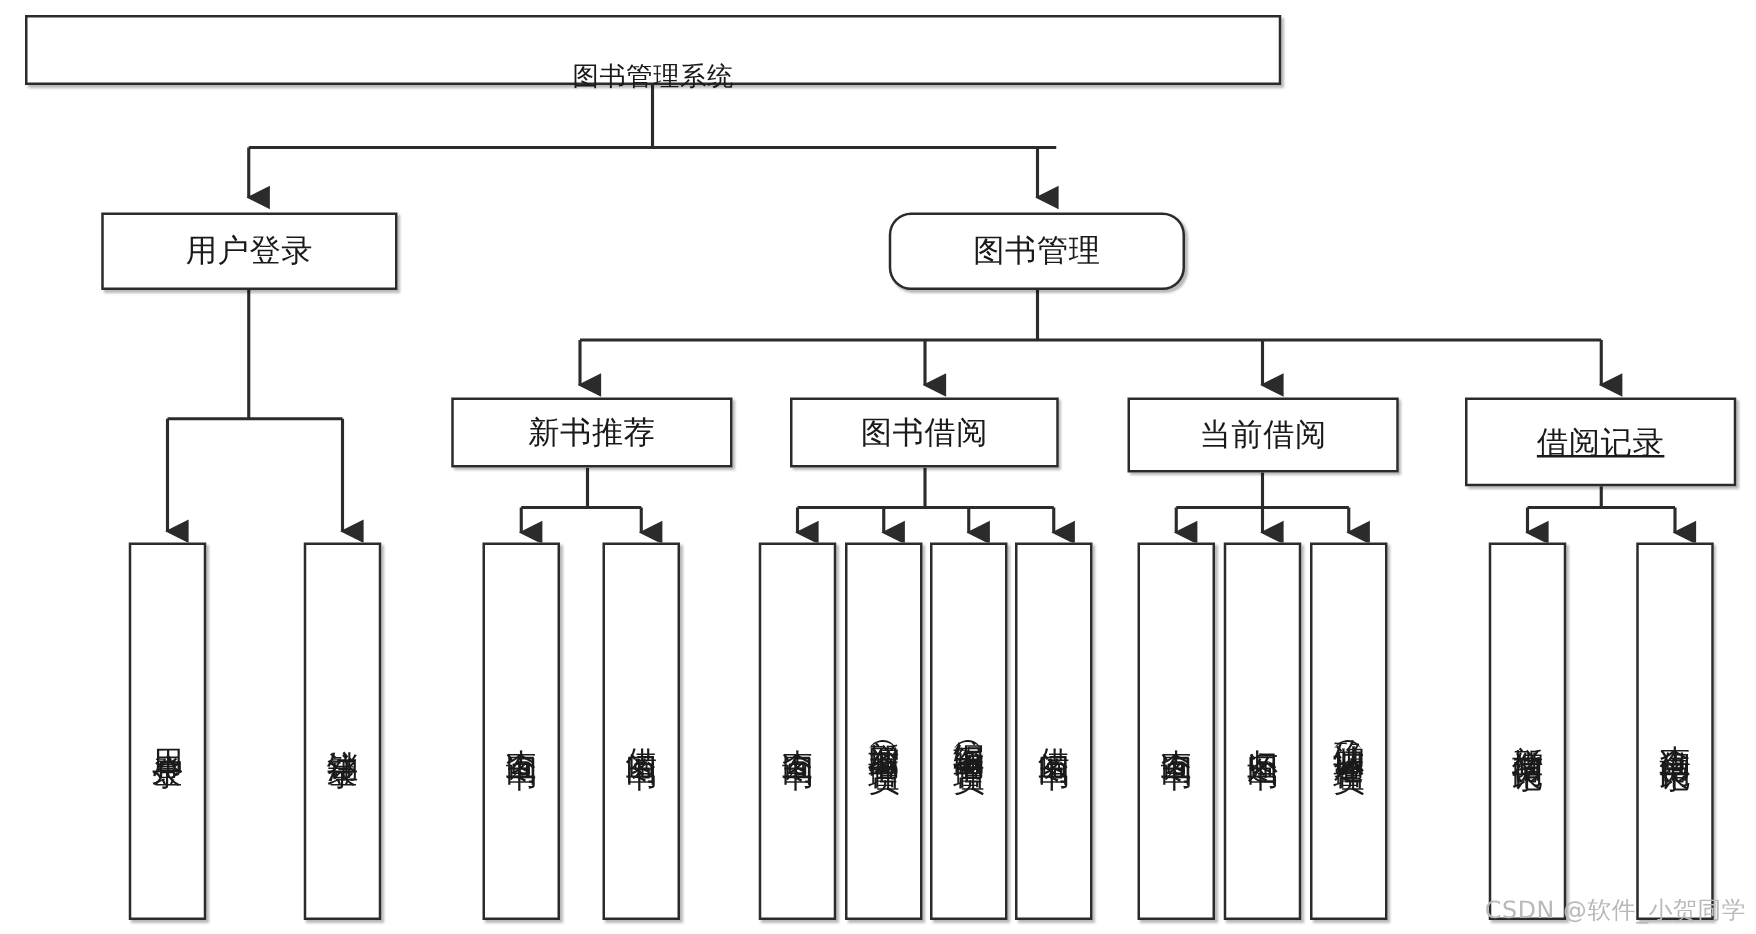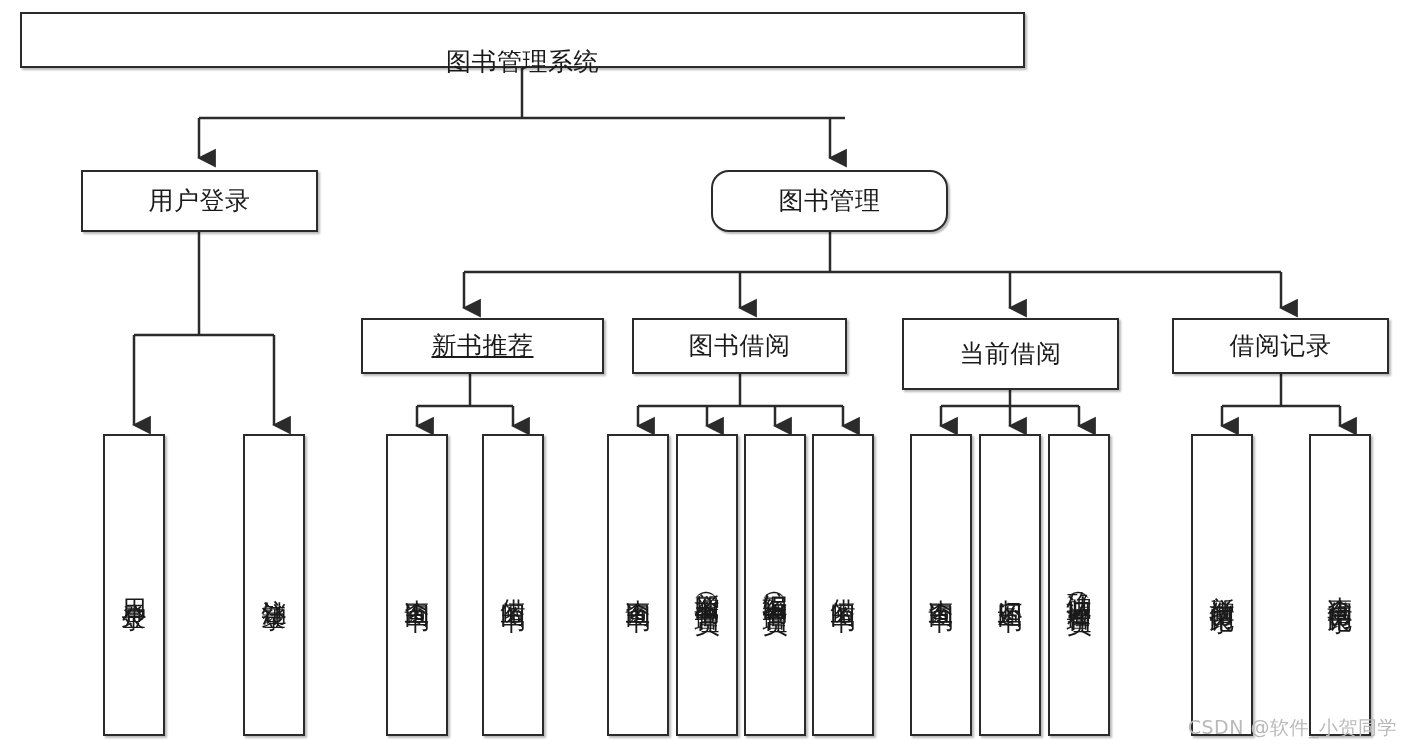--- a/index.html
+++ b/index.html
@@ -38,21 +38,21 @@
   }
   .node .label {
     white-space: nowrap;
     line-height: 1.12;
   }
   .node.horiz .label {
     font-size: 25px;
     letter-spacing: 0.5px;
   }
   .node.root .label {
-    font-size: 25px;
+    font-size: 21px;
     margin-top: 44px;
   }
   .node.vert {
     align-items: center;
     justify-content: center;
   }
   .node.vert .label {
     writing-mode: vertical-rl;
     text-orientation: upright;
     font-size: 25px;
@@ -129,30 +129,30 @@
     <span class="label">图书管理系统</span>
   </div>
 
   <div class="node horiz" style="left:81px; top:170px; width:237px; height:62px;">
     <span class="label">用户登录</span>
   </div>
   <div class="node horiz" style="left:711px; top:170px; width:237px; height:62px;border-radius:18px;">
     <span class="label">图书管理</span>
   </div>
 
-  <div class="node horiz" style="left:361px; top:318px; width:243px; height:56px;text-decoration:underline;">
+  <div class="node horiz" style="left:361px; top:318px; width:225px; height:56px;">
     <span class="label">新书推荐</span>
   </div>
   <div class="node horiz" style="left:632px; top:318px; width:215px; height:56px;">
     <span class="label">图书借阅</span>
   </div>
-  <div class="node horiz" style="left:902px; top:318px; width:217px; height:72px;">
+  <div class="node horiz" style="left:902px; top:318px; width:217px; height:60px;">
     <span class="label">当前借阅</span>
   </div>
-  <div class="node horiz" style="left:1172px; top:318px; width:217px; height:56px;">
+  <div class="node horiz" style="left:1172px; top:318px; width:217px; height:71px;text-decoration:underline;">
     <span class="label">借阅记录</span>
   </div>
 
   <div class="node vert" style="left:103px; top:434px; width:62px; height:302px;">
     <span class="label">用户登录</span>
   </div>
   <div class="node vert" style="left:243px; top:434px; width:62px; height:302px;">
     <span class="label">注销登录</span>
   </div>
 

